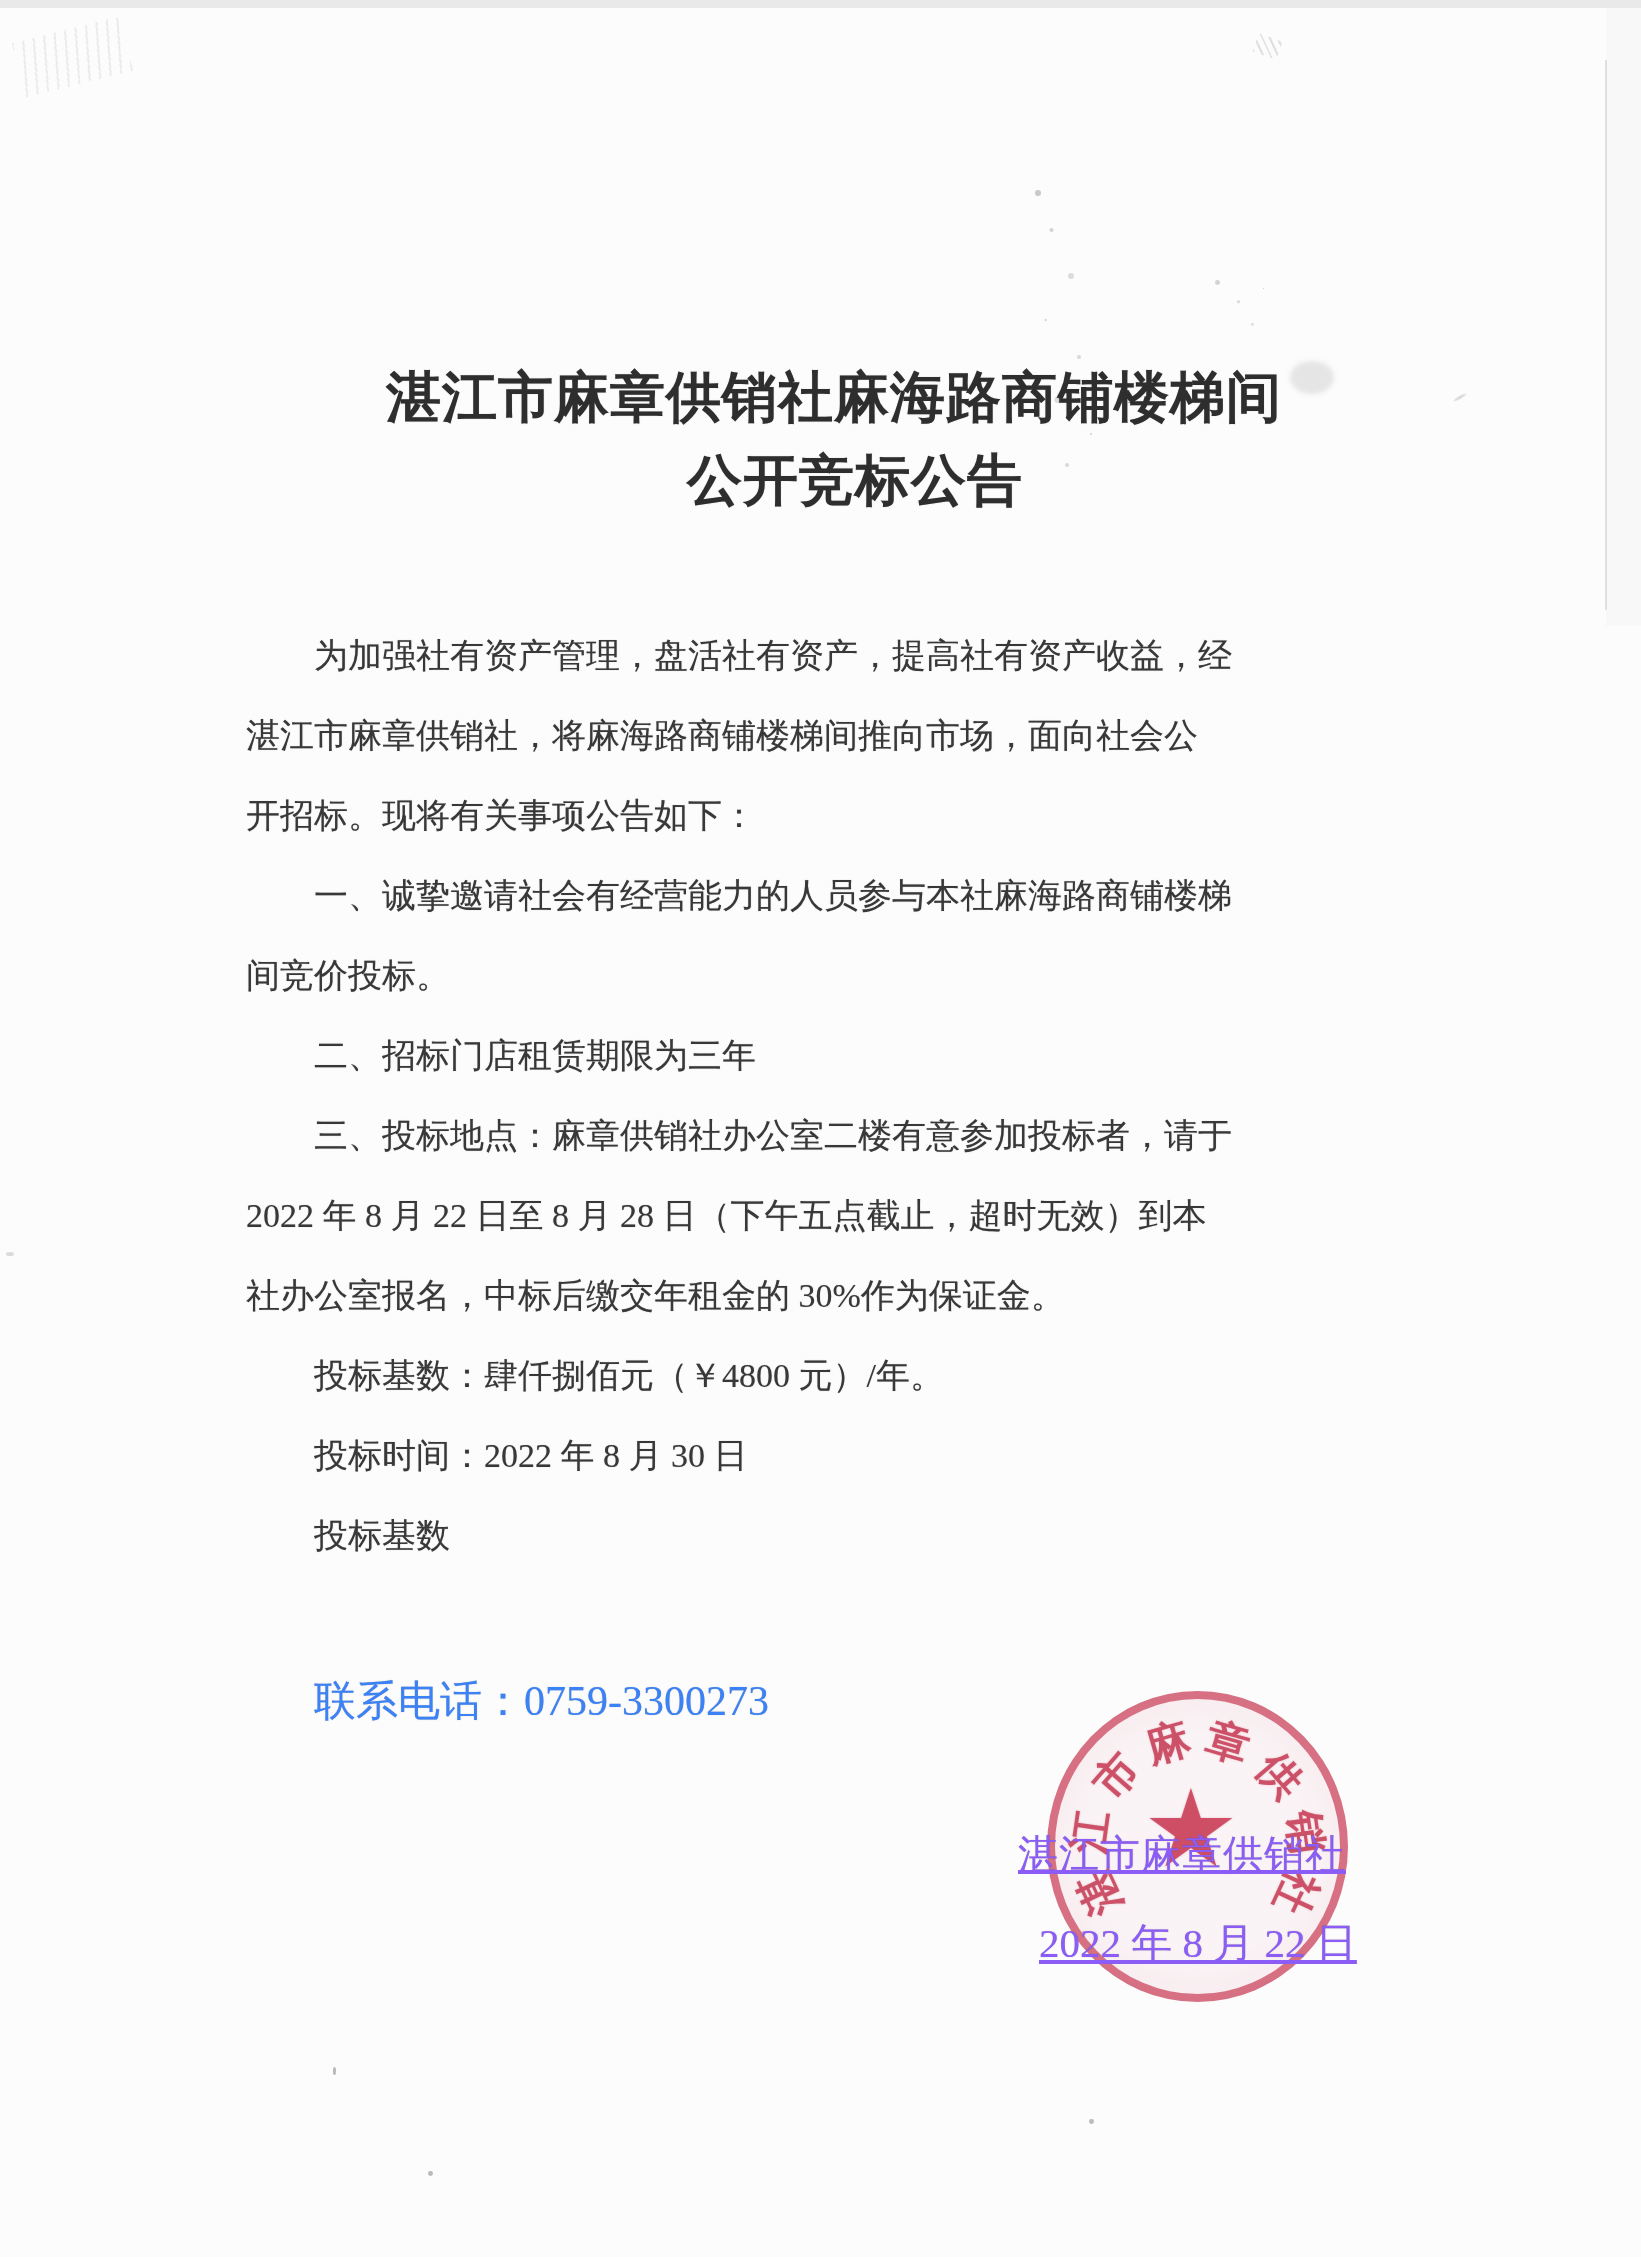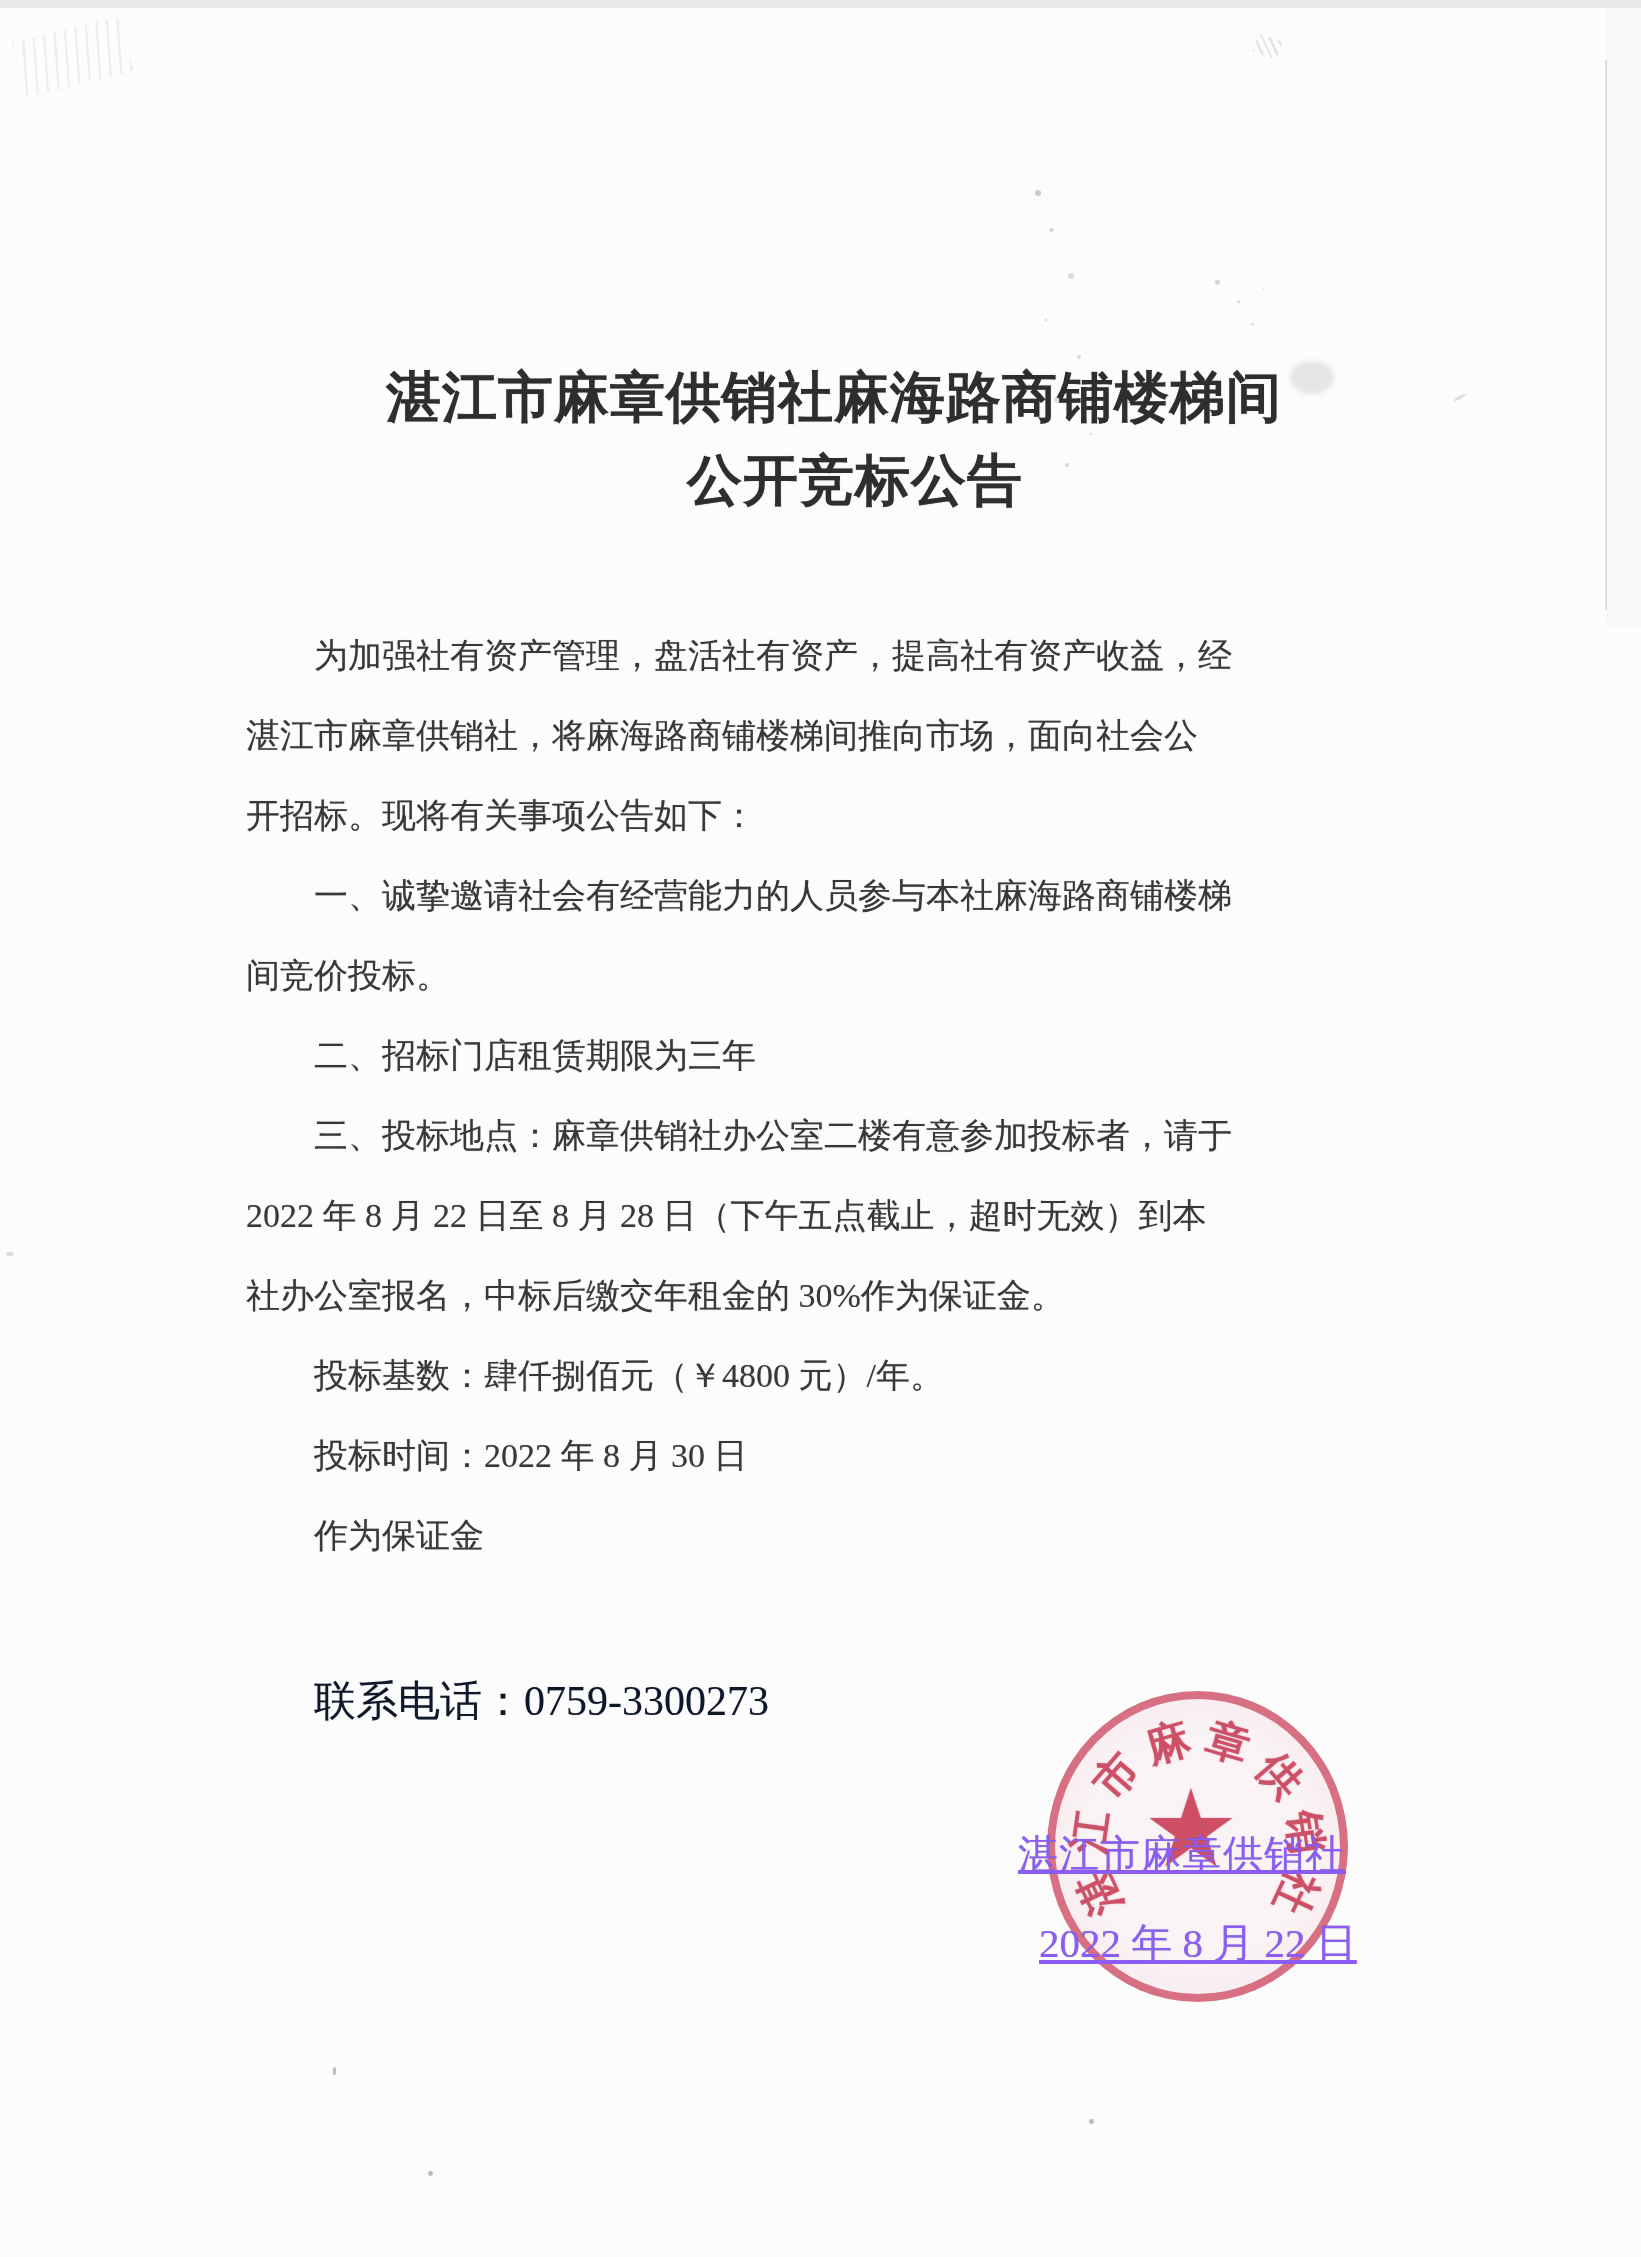--- a/index.html
+++ b/index.html
@@ -34,21 +34,21 @@
     line-height:80px;
     height:80px;
     white-space:nowrap;
     color:#383838;
     text-shadow:0 0 1px rgba(50,50,50,.4);
   }
   .indent{padding-left:68px;}
   .contact-line{
     position:absolute;left:314px;top:1653px;
     font-size:42px;line-height:80px;white-space:nowrap;
-    color:#0f172a;text-shadow:0 0 1px rgba(50,50,50,.4);
+    color:#3b82f6;text-shadow:0 0 1px rgba(50,50,50,.4);
   }
   
   .sig{
     position:absolute;white-space:nowrap;color:#8b5cf6;
     text-shadow:0 0 1px rgba(50,50,50,.4);z-index:5;text-decoration:underline;
   }
   .sig.org{left:1018px;top:1819px;font-size:40px;letter-spacing:1px;}
   .sig.date{left:1039px;top:1908px;font-size:41px;}
   
   .stamp{
@@ -142,21 +142,21 @@
     <div class="line">湛江市麻章供销社，将麻海路商铺楼梯间推向市场，面向社会公</div>
     <div class="line">开招标。现将有关事项公告如下：</div>
     <div class="line indent">一、诚挚邀请社会有经营能力的人员参与本社麻海路商铺楼梯</div>
     <div class="line">间竞价投标。</div>
     <div class="line indent">二、招标门店租赁期限为三年</div>
     <div class="line indent">三、投标地点：麻章供销社办公室二楼有意参加投标者，请于</div>
     <div class="line">2022 年 8 月 22 日至 8 月 28 日（下午五点截止，超时无效）到本</div>
     <div class="line">社办公室报名，中标后缴交年租金的 30%作为保证金。</div>
     <div class="line indent">投标基数：肆仟捌佰元（￥4800 元）/年。</div>
     <div class="line indent">投标时间：2022 年 8 月 30 日</div>
-    <div class="line indent">作为保证金</div>
+    <div class="line indent">投标基数</div>
   </div>
 
   <div class="contact-line">联系电话：0759-3300273</div>
 
   <div class="stamp">
     <span class="arc" style="--a:-115deg">湛</span>
     <span class="arc" style="--a:-82deg">江</span>
     <span class="arc" style="--a:-49deg">市</span>
     <span class="arc" style="--a:-16deg">麻</span>
     <span class="arc" style="--a:16deg">章</span>

